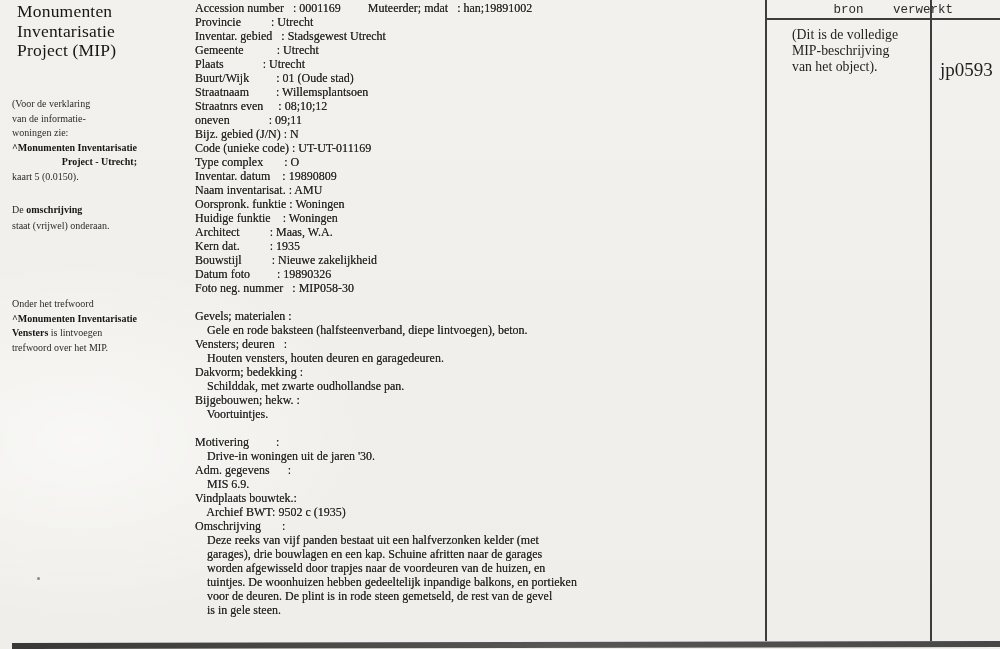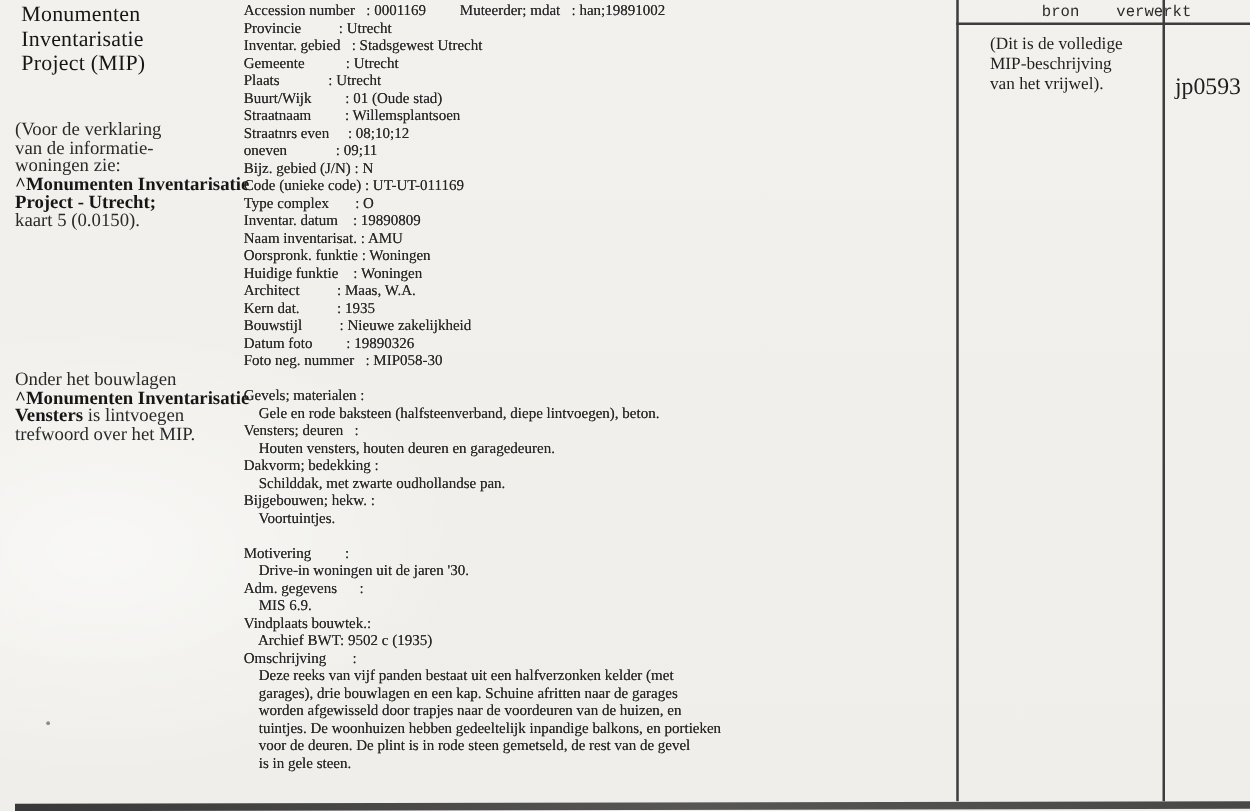--- a/index.html
+++ b/index.html
@@ -13,22 +13,22 @@
     color:#1d1d1d;
     font-family:"Liberation Serif",serif;
   }
   
   .doc-title{
     position:absolute;left:17px;top:2px;margin:0;
     font-size:17.5px;line-height:19.5px;font-weight:normal;color:#161616;
     letter-spacing:.2px;
   }
   .doc-title span{display:block;}
-  .note{position:absolute;font-size:15px;line-height:14.6px;color:#2a2a2a;}
-  .note b{color:#161616;}
+  .note{position:absolute;font-size:10px;line-height:14.6px;color:#2a2a2a;}
+  .note b{color:#161616;text-align:right;}
   .note-ref{left:12px;top:97px;}
   .note-oms{left:12px;top:202px;line-height:16px;}
   .note-tref{left:12px;top:297px;}
   .note .ln{display:block;}
   
   .typewriter{
     position:absolute;left:195px;top:1px;margin:0;
     font-family:Liberation Serif, serif;
     font-size:12px;line-height:14px;color:#272727;
     white-space:pre;text-shadow:0 0 .35px rgba(40,40,40,.8);
@@ -68,23 +68,27 @@
 
   <div class="note note-ref">
     <span class="ln">(Voor de verklaring</span>
     <span class="ln">van de informatie-</span>
     <span class="ln">woningen zie:</span>
     <b class="ln">^Monumenten Inventarisatie</b>
     <b class="ln">Project - Utrecht;</b>
     <span class="ln">kaart 5 (0.0150).</span>
   </div>
 
+  <div class="note note-oms">
+    <span class="ln"><span>De </span><b>omschrijving</b></span>
+    <span class="ln">staat (vrijwel) onderaan.</span>
+  </div>
 
   <div class="note note-tref">
-    <span class="ln">Onder het bouwlagen</span>
+    <span class="ln">Onder het trefwoord</span>
     <b class="ln">^Monumenten Inventarisatie</b>
     <span class="ln"><b>Vensters</b><span> is lintvoegen</span></span>
     <span class="ln">trefwoord over het MIP.</span>
   </div>
 
   <pre class="typewriter">Accession number   : 0001169         Muteerder; mdat   : han;19891002
 Provincie          : Utrecht
 Inventar. gebied   : Stadsgewest Utrecht
 Gemeente           : Utrecht
 Plaats             : Utrecht
@@ -130,20 +134,20 @@
 
   <div class="vline vline1"></div>
   <div class="vline vline2"></div>
   <div class="hline"></div>
   <div class="col-header col-header-bron">bron</div>
   <div class="col-header col-header-verwerkt">verwerkt</div>
 
   <div class="table-note">
     <span class="ln">(Dit is de volledige</span>
     <span class="ln">MIP-beschrijving</span>
-    <span class="ln">van het vrijwel).</span>
+    <span class="ln">van het object).</span>
   </div>
   <div class="verwerkt-value">jp0593</div>
 
   <div class="bottom-bar"></div>
   <div class="speck"></div>
 
 </div>
 
 </body></html>

